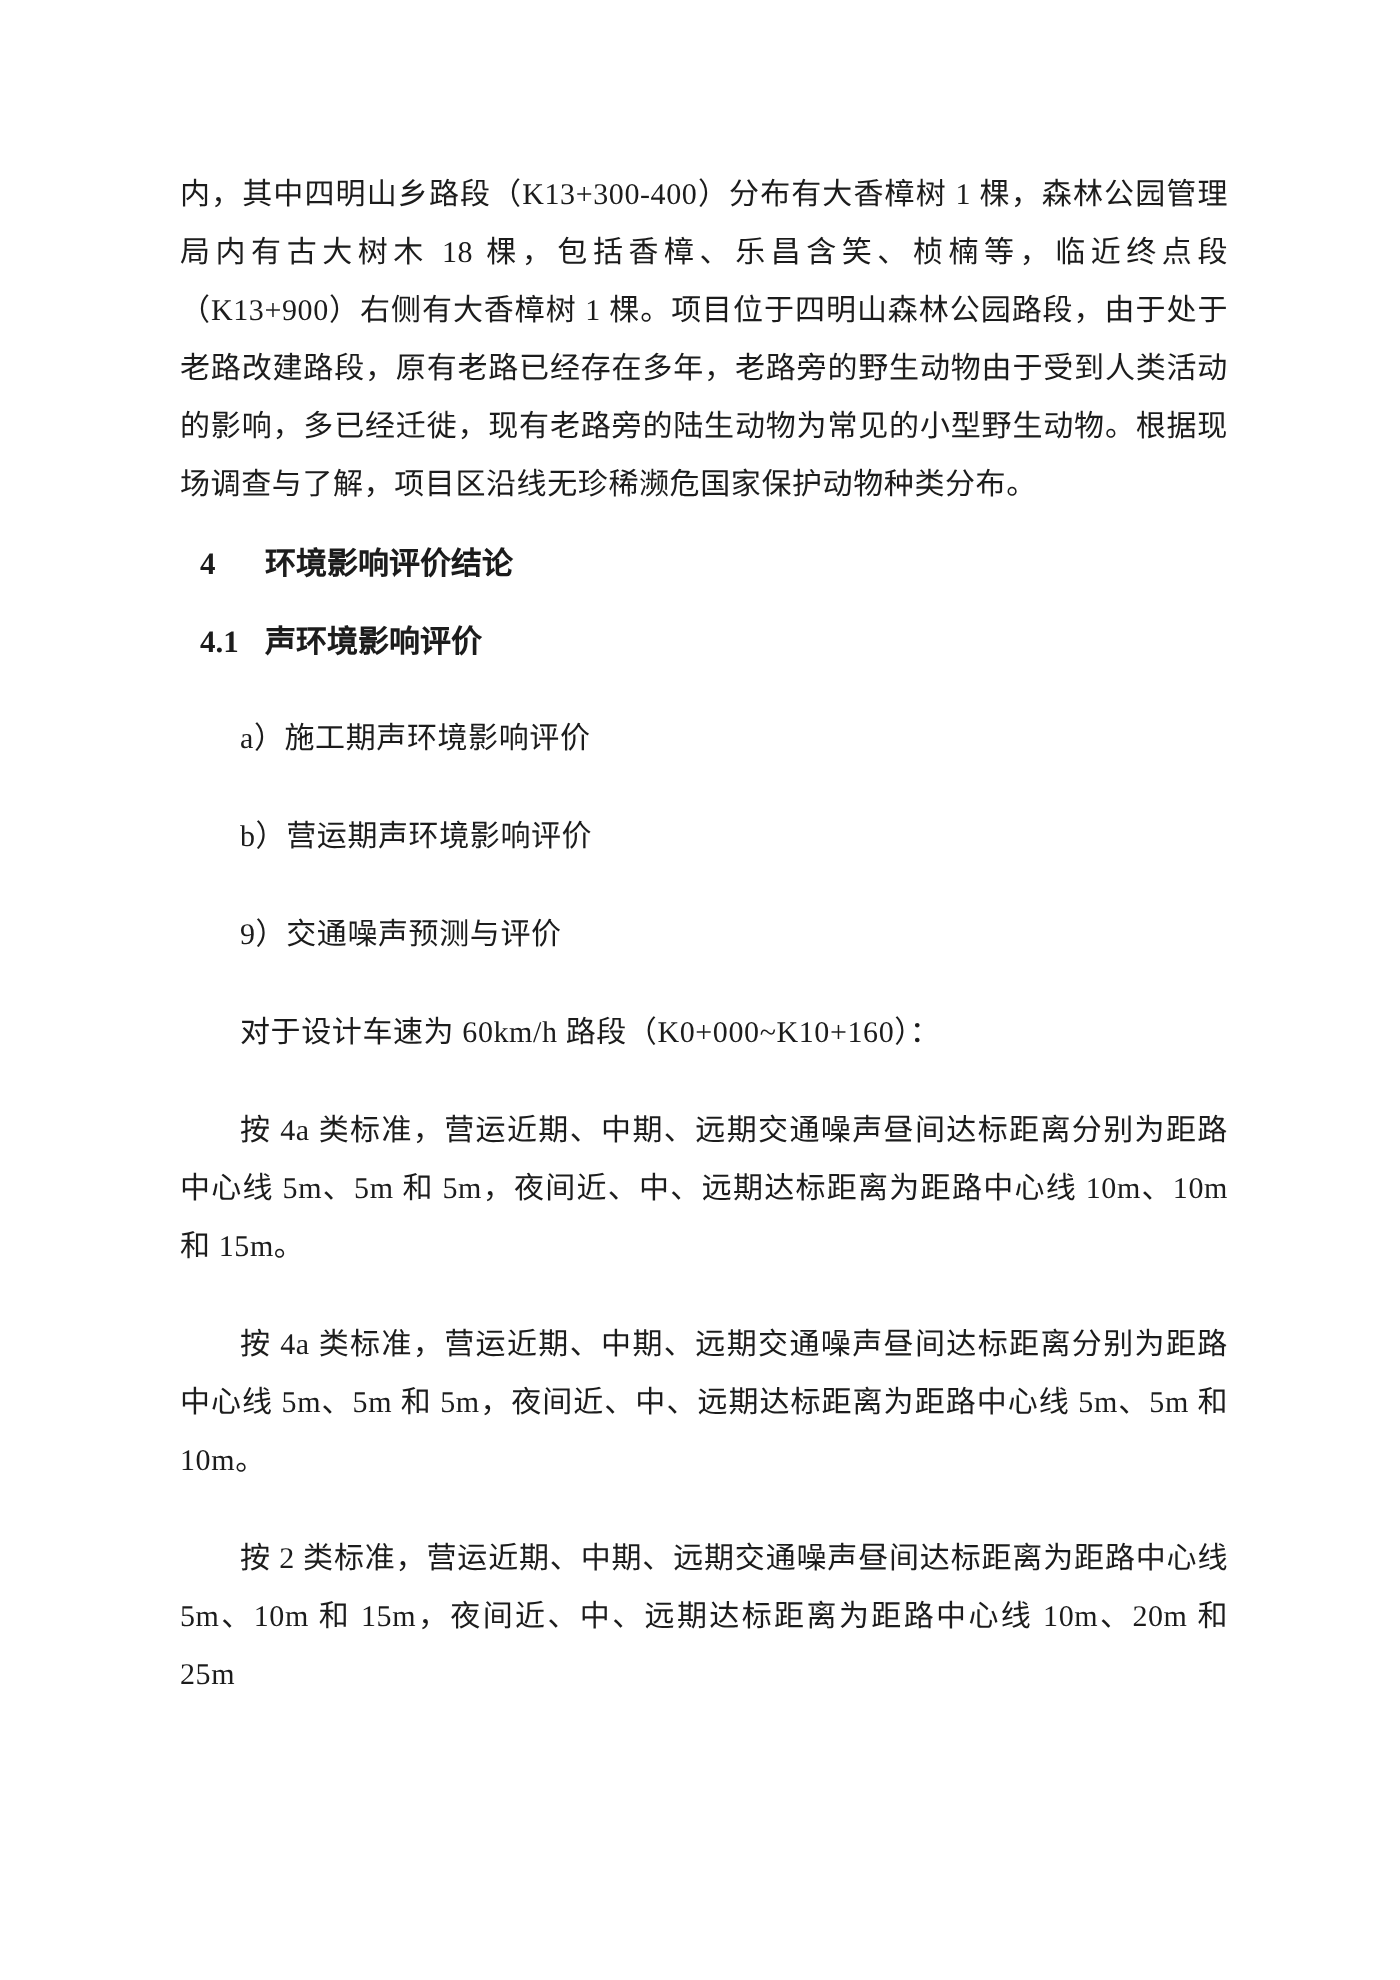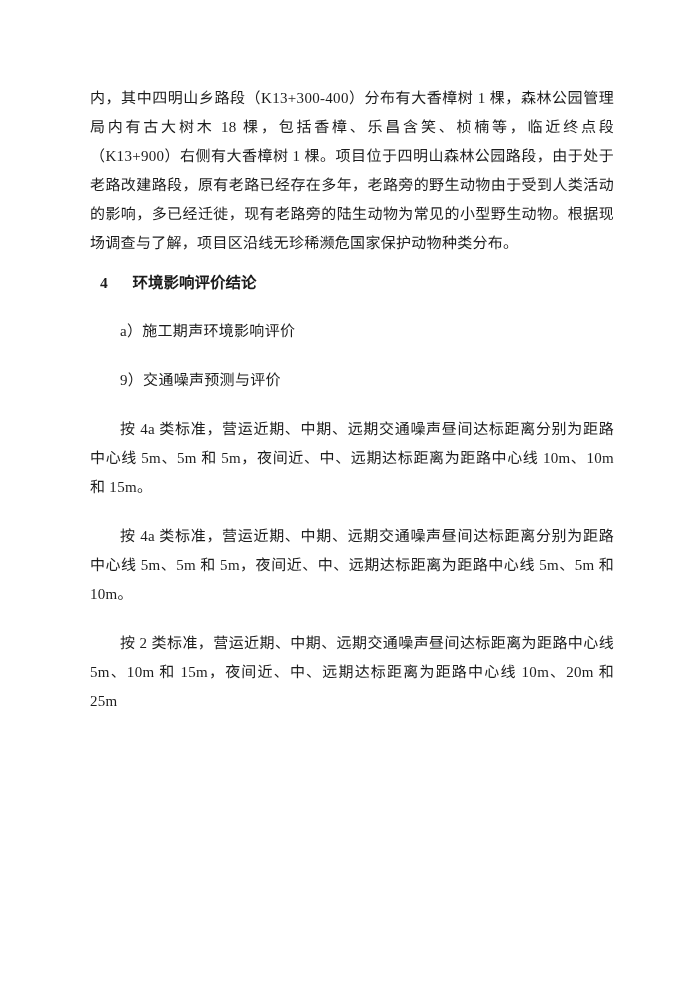--- a/index.html
+++ b/index.html
@@ -52,27 +52,32 @@
 
 <div class="page">
   <div class="doc-body">
 
     <p class="para">内，其中四明山乡路段（K13+300-400）分布有大香樟树 1 棵，森林公园管理局内有古大树木 18 棵，包括香樟、乐昌含笑、桢楠等，临近终点段（K13+900）右侧有大香樟树 1 棵。项目位于四明山森林公园路段，由于处于老路改建路段，原有老路已经存在多年，老路旁的野生动物由于受到人类活动的影响，多已经迁徙，现有老路旁的陆生动物为常见的小型野生动物。根据现场调查与了解，项目区沿线无珍稀濒危国家保护动物种类分布。</p>
 
     <h2 class="heading">
       <span class="hnum">4</span><span>环境影响评价结论</span>
     </h2>
 
+    <h3 class="heading">
+      <span class="hnum">4.1</span><span>声环境影响评价</span>
+    </h3>
 
     <p class="para indent">a）施工期声环境影响评价</p>
 
 
+    <p class="para indent">b）营运期声环境影响评价</p>
 
     <p class="para indent">9）交通噪声预测与评价</p>
 
+    <p class="para indent">对于设计车速为 60km/h 路段（K0+000~K10+160）：</p>
 
     <p class="para indent">按 4a 类标准，营运近期、中期、远期交通噪声昼间达标距离分别为距路中心线 5m、5m 和 5m，夜间近、中、远期达标距离为距路中心线 10m、10m 和 15m。</p>
 
 
 
     <p class="para indent">按 4a 类标准，营运近期、中期、远期交通噪声昼间达标距离分别为距路中心线 5m、5m 和 5m，夜间近、中、远期达标距离为距路中心线 5m、5m 和 10m。</p>
 
     <p class="para indent">按 2 类标准，营运近期、中期、远期交通噪声昼间达标距离为距路中心线 5m、10m 和 15m，夜间近、中、远期达标距离为距路中心线 10m、20m 和 25m</p>
 
   </div>

